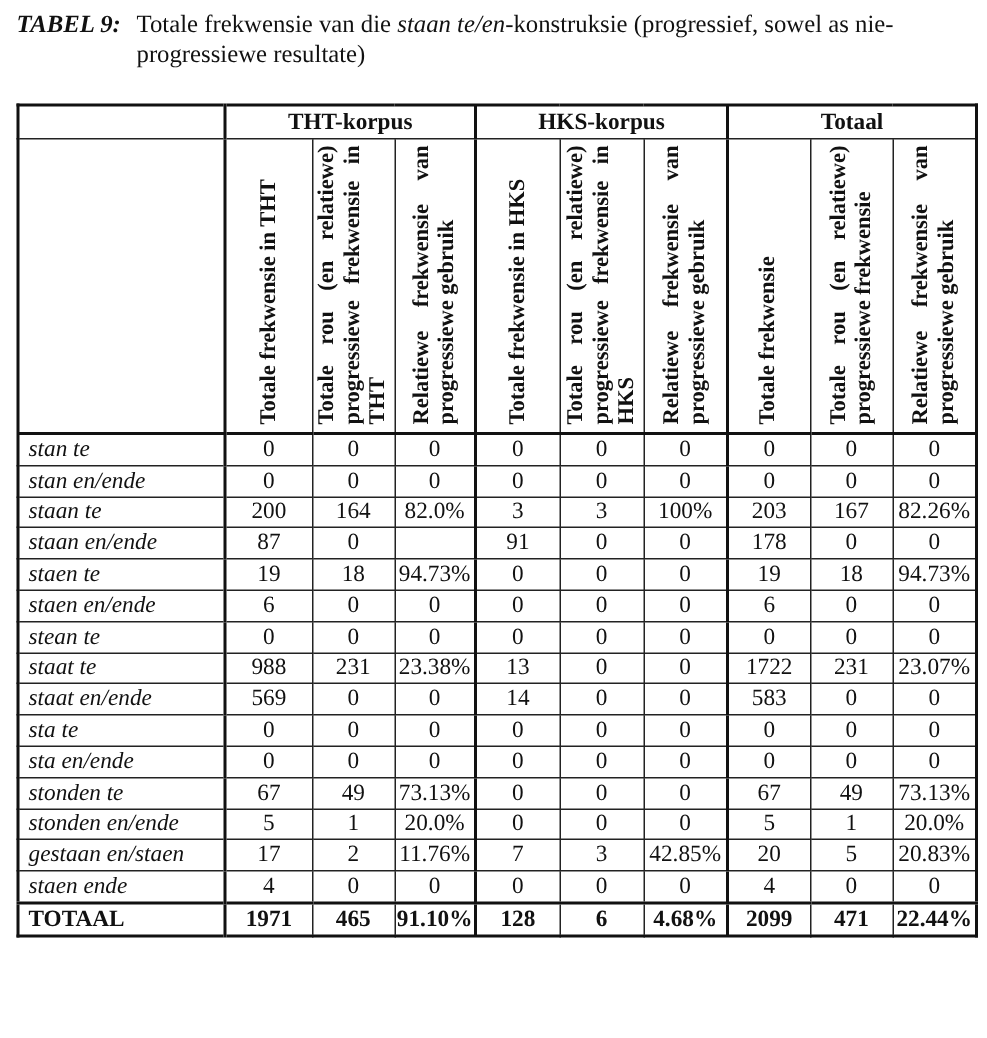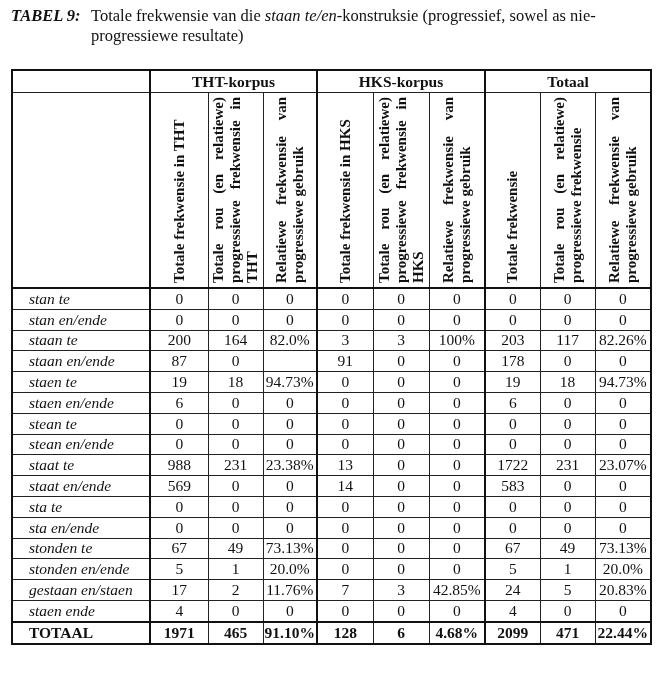--- a/index.html
+++ b/index.html
@@ -12,21 +12,21 @@
   table.freq { position: absolute; left: 11px; top: 69px; border-collapse: collapse; table-layout: fixed;
                width: 639px; border: 2px solid #111; }
   table.freq td, table.freq th { border: 1px solid #222; padding: 0; font-size: 15.5px; }
   .grp { font-weight: bold; text-align: center; height: 21px; font-size: 15.5px; }
   .thick-l { border-left: 2px solid #111 !important; }
   .hdr2 td { height: 194px; vertical-align: bottom; text-align: center; border-bottom: 2px solid #111 !important; }
   .vtext { display: inline-block; writing-mode: vertical-rl; transform: rotate(180deg);
            font-weight: bold; font-size: 15px; line-height: 17px; height: 186px;
            text-align: justify; text-align-last: start; padding-bottom: 4px; }
   tr.row td { height: 19.8px; text-align: center; line-height: 18px; }
-  tr.row td.lbl { text-align: left; font-style: italic; padding-left: 16px; }
+  tr.row td.lbl { text-align: left; font-style: italic; padding-left: 6px; }
   tr.total td { font-weight: bold; border-top: 2px solid #111 !important; }
   tr.total td.lbl { font-style: normal; }
 </style>
 </head>
 <body>
 
 <div class="caption">
   <span class="label">TABEL 9:</span>
   <span class="text"><span>Totale frekwensie van die </span><i>staan te/en</i><span>-konstruksie (progressief, sowel as nie-progressiewe resultate)</span></span>
 </div>
@@ -89,21 +89,21 @@
       </tr>
       <tr class="row">
         <td class="lbl">staan te</td>
         <td class="thick-l">200</td>
         <td>164</td>
         <td>82.0%</td>
         <td class="thick-l">3</td>
         <td>3</td>
         <td>100%</td>
         <td class="thick-l">203</td>
-        <td>117</td>
+        <td>167</td>
         <td>82.26%</td>
       </tr>
       <tr class="row">
         <td class="lbl">staan en/ende</td>
         <td class="thick-l">87</td>
         <td>0</td>
         <td></td>
         <td class="thick-l">91</td>
         <td>0</td>
         <td>0</td>
@@ -130,32 +130,20 @@
         <td>0</td>
         <td class="thick-l">0</td>
         <td>0</td>
         <td>0</td>
         <td class="thick-l">6</td>
         <td>0</td>
         <td>0</td>
       </tr>
       <tr class="row">
         <td class="lbl">stean te</td>
-        <td class="thick-l">0</td>
-        <td>0</td>
-        <td>0</td>
-        <td class="thick-l">0</td>
-        <td>0</td>
-        <td>0</td>
-        <td class="thick-l">0</td>
-        <td>0</td>
-        <td>0</td>
-      </tr>
-      <tr class="row">
-        <td class="lbl">stean en/ende</td>
         <td class="thick-l">0</td>
         <td>0</td>
         <td>0</td>
         <td class="thick-l">0</td>
         <td>0</td>
         <td>0</td>
         <td class="thick-l">0</td>
         <td>0</td>
         <td>0</td>
       </tr>
@@ -232,21 +220,21 @@
         <td>20.0%</td>
       </tr>
       <tr class="row">
         <td class="lbl">gestaan en/staen</td>
         <td class="thick-l">17</td>
         <td>2</td>
         <td>11.76%</td>
         <td class="thick-l">7</td>
         <td>3</td>
         <td>42.85%</td>
-        <td class="thick-l">24</td>
+        <td class="thick-l">20</td>
         <td>5</td>
         <td>20.83%</td>
       </tr>
       <tr class="row">
         <td class="lbl">staen ende</td>
         <td class="thick-l">4</td>
         <td>0</td>
         <td>0</td>
         <td class="thick-l">0</td>
         <td>0</td>

